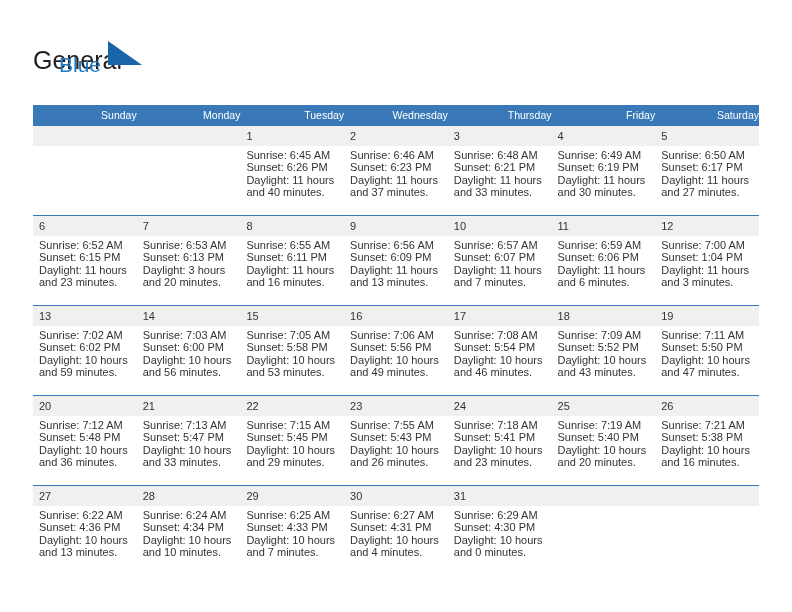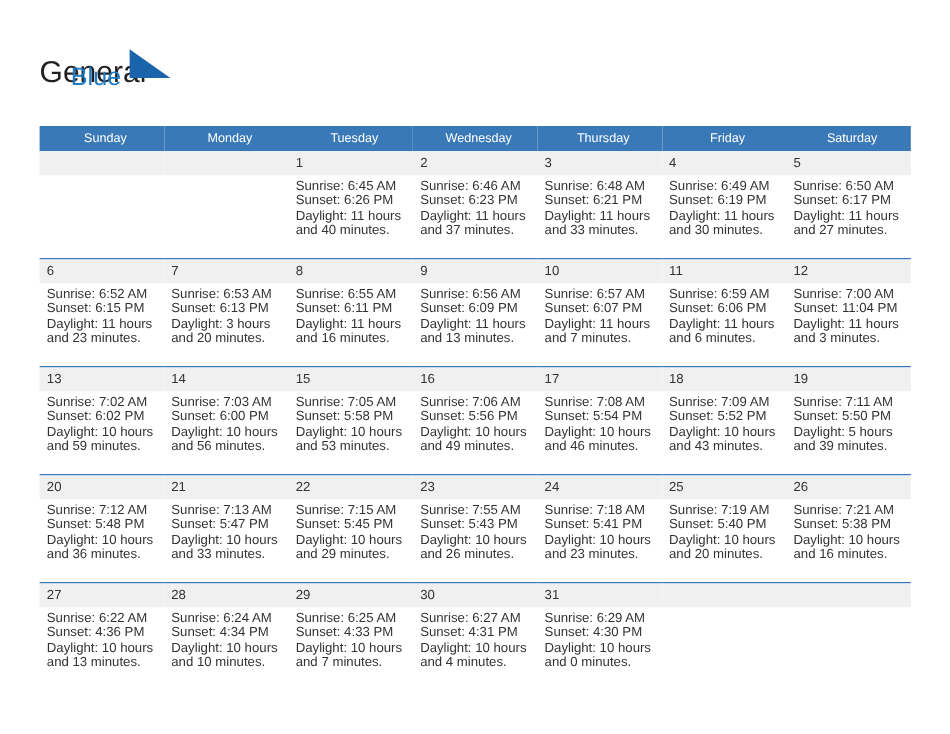--- a/index.html
+++ b/index.html
@@ -91,21 +91,21 @@
     top: 105px;
     width: 726px;
     border-collapse: collapse;
     table-layout: fixed;
   }
   .calendar th {
     background: #3a79b8;
     color: #ffffff;
     font-size: 10.5px;
     font-weight: normal;
-    text-align: center;
+    text-align: right;
     padding: 4px 0 4px 6px;
     height: 13px;
     line-height: 13px;
     border: none;
   }
   .calendar td {
     vertical-align: top;
     padding: 0;
     border: none;
     height: 89px;
@@ -266,21 +266,21 @@
             <div class="details">
               <div>Sunrise: 6:59 AM</div>
               <div>Sunset: 6:06 PM</div>
               <div class="daylight">Daylight: 11 hours and 6 minutes.</div>
             </div>
           </td>
           <td class="day-cell">
             <div class="daynum">12</div>
             <div class="details">
               <div>Sunrise: 7:00 AM</div>
-              <div>Sunset: 11:04 PM</div>
+              <div>Sunset: 1:04 PM</div>
               <div class="daylight">Daylight: 11 hours and 3 minutes.</div>
             </div>
           </td>
         </tr>
         <tr class="week-row">
           <td class="day-cell">
             <div class="daynum">13</div>
             <div class="details">
               <div>Sunrise: 7:02 AM</div>
               <div>Sunset: 6:02 PM</div>
@@ -325,21 +325,21 @@
               <div>Sunrise: 7:09 AM</div>
               <div>Sunset: 5:52 PM</div>
               <div class="daylight">Daylight: 10 hours and 43 minutes.</div>
             </div>
           </td>
           <td class="day-cell">
             <div class="daynum">19</div>
             <div class="details">
               <div>Sunrise: 7:11 AM</div>
               <div>Sunset: 5:50 PM</div>
-              <div class="daylight">Daylight: 5 hours and 39 minutes.</div>
+              <div class="daylight">Daylight: 10 hours and 47 minutes.</div>
             </div>
           </td>
         </tr>
         <tr class="week-row">
           <td class="day-cell">
             <div class="daynum">20</div>
             <div class="details">
               <div>Sunrise: 7:12 AM</div>
               <div>Sunset: 5:48 PM</div>
               <div class="daylight">Daylight: 10 hours and 36 minutes.</div>

